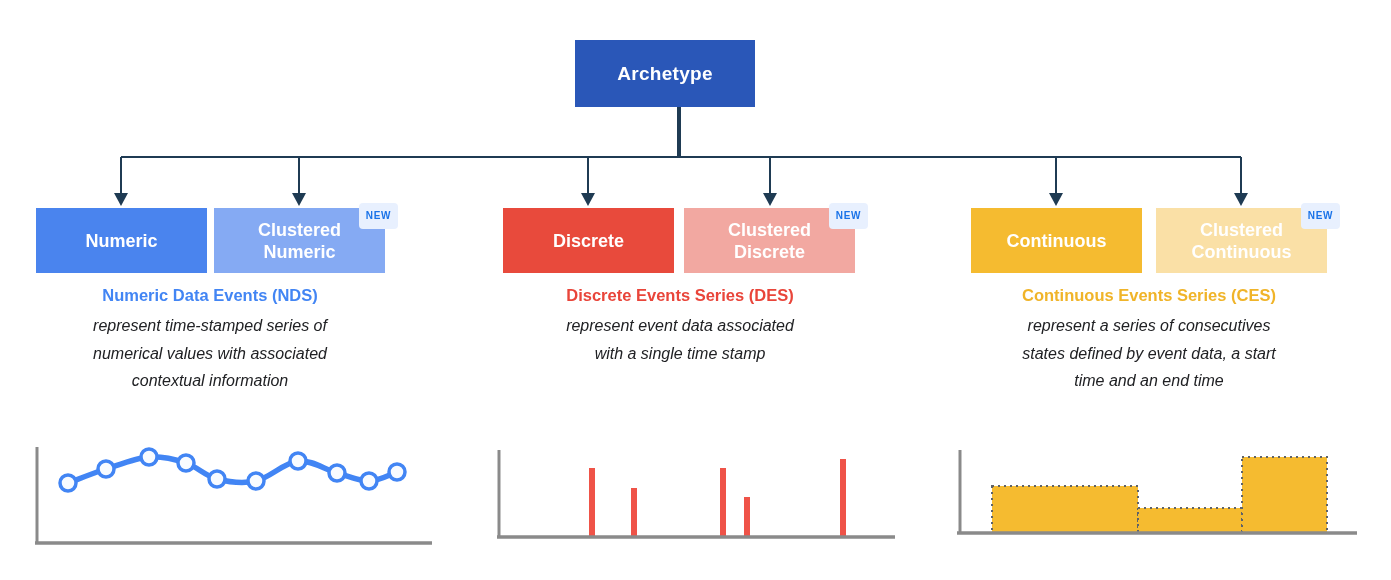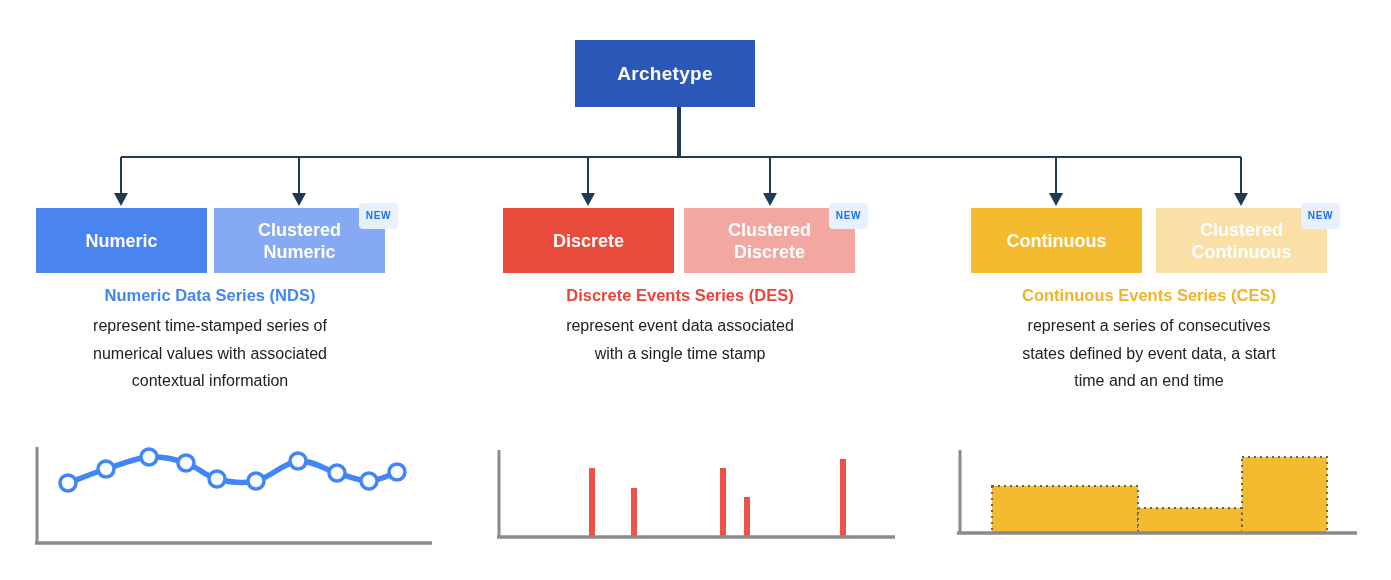--- a/index.html
+++ b/index.html
@@ -80,20 +80,21 @@
     font-size: 16.5px;
     font-weight: bold;
     margin-bottom: 7px;
   }
 
   .desc p {
     font-size: 16px;
     line-height: 27.5px;
     color: #202124;
     white-space: pre-line;
+    font-style: italic;
   }
 
   .chart { position: absolute; }
   .chart-1 { left: 30px;  top: 440px; }
   .chart-2 { left: 492px; top: 442px; }
   .chart-3 { left: 952px; top: 445px; }
 </style>
 </head>
 <body>
 
@@ -138,21 +139,21 @@
   </div>
 
   <div class="node child continuous" style="background: rgb(245, 187, 48);">Continuous</div>
   <div class="node child clustered-continuous" style="background: rgb(250, 224, 166);">
     <span>Clustered
 Continuous</span>
     <span class="new-badge" style="background: rgb(232, 240, 254); color: rgb(26, 115, 232);">NEW</span>
   </div>
 
   <div class="desc desc-1">
-    <h3 style="color: rgb(66, 133, 244);">Numeric Data Series (NDS)</h3>
+    <h3 style="color: rgb(66, 133, 244);">Numeric Data Events (NDS)</h3>
     <p>represent time-stamped series of
 numerical values with associated
 contextual information</p>
   </div>
 
   <div class="desc desc-3">
     <h3 style="color: rgb(240, 180, 41);">Continuous Events Series (CES)</h3>
     <p>represent a series of consecutives
 states defined by event data, a start
 time and an end time</p>

